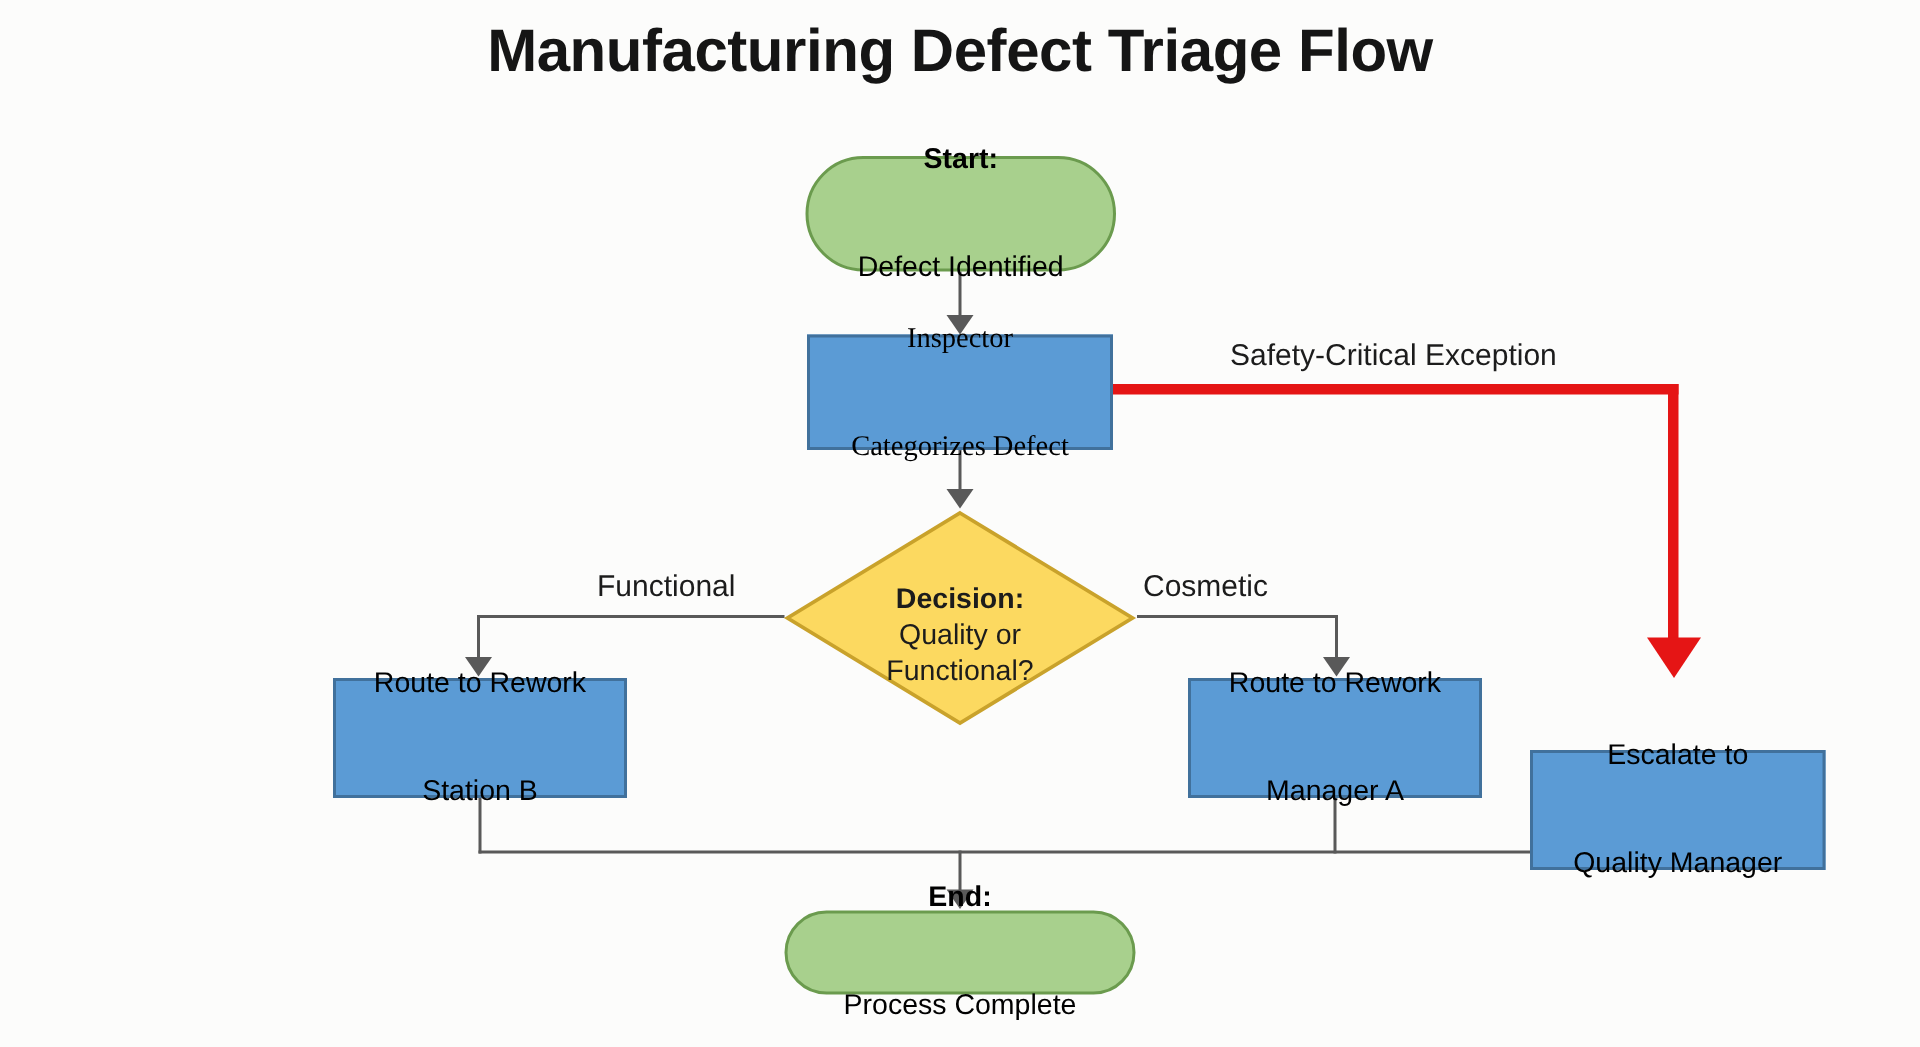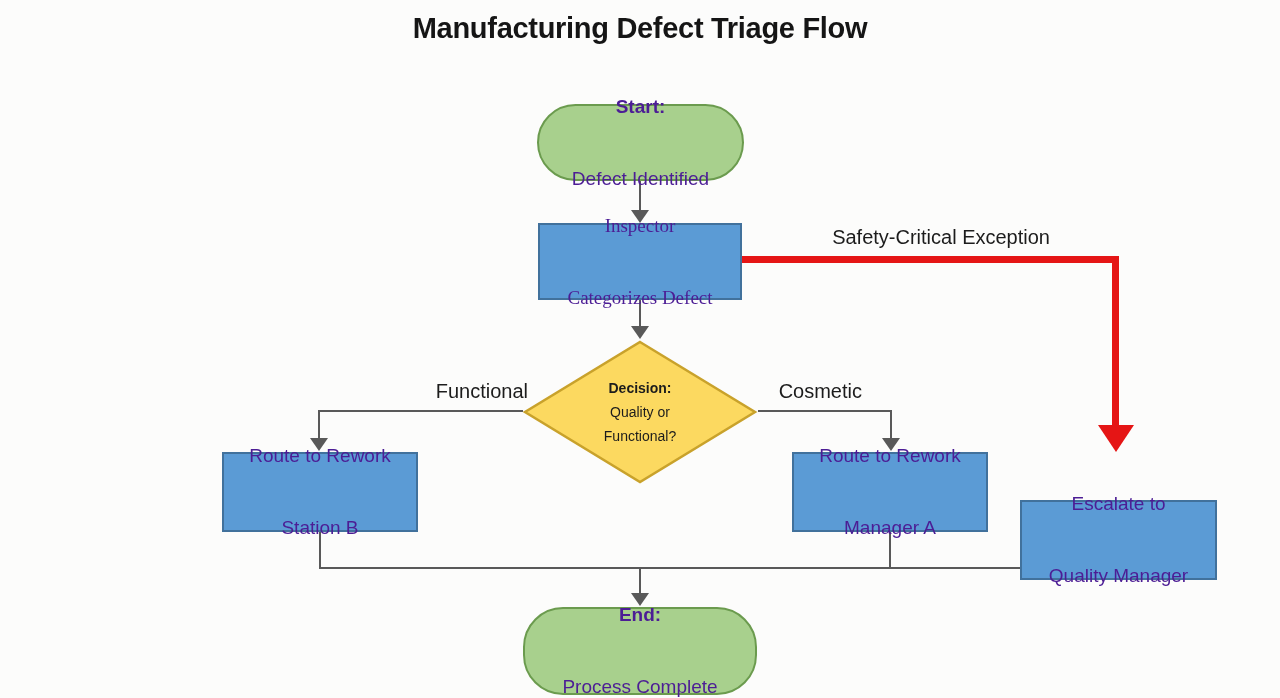--- a/index.html
+++ b/index.html
@@ -12,35 +12,35 @@
     width: 1280px;
     height: 698px;
     background: #fcfcfb;
     overflow: hidden;
   }
   .title {
     position: absolute;
     left: 0; top: 12px;
     width: 100%;
     text-align: center;
-    font-size: 29px;
+    font-size: 40px;
     font-weight: bold;
     letter-spacing: -0.3px;
     color: #151515;
   }
   .node {
     position: absolute;
     display: flex;
     flex-direction: column;
     align-items: center;
     justify-content: center;
     text-align: center;
     font-size: 19px;
     line-height: 24px;
-    color: #4c1d95;
+    color: #000000;
     box-sizing: border-box;
     z-index: 3;
     gap: 48px;
   }
   .terminator {
     background: var(--green_fill);
     border: 2px solid var(--green_border);
     border-radius: 40px;
   }
   .process {
@@ -48,35 +48,35 @@
     border: 2px solid var(--blue_border);
   }
   .bold-line { font-weight: bold; }
   .node span { display: block; }
 
   #start-node     { left: 537px; top: 104px; width: 207px; height: 77px; }
   #inspector-node { left: 538px; top: 223px; width: 204px; height: 77px; font-family: Liberation Serif, serif; }
   #station-b-node { left: 222px; top: 452px; width: 196px; height: 80px; }
   #station-a-node { left: 792px; top: 452px; width: 196px; height: 80px; }
   #escalate-node  { left: 1020px; top: 452px; width: 197px; height: 80px; margin-top: 48px; }
-  #end-node       { left: 523px; top: 607px; width: 234px; height: 88px; }
+  #end-node       { left: 523px; top: 607px; width: 234px; height: 56px; }
 
   #decision-wrap  { position: absolute; left: 522px; top: 340px; width: 236px; height: 144px; z-index: 3; }
   #decision-svg   { position: absolute; left: 0; top: 0; }
   #decision-text  {
-    position: absolute; left: 0; top: 0; width: 236px; height: 144px;
+    position: absolute; left: 0; top: 12px; width: 236px; height: 144px;
     display: flex; flex-direction: column; align-items: center; justify-content: center;
-    text-align: center; font-size: 14px; line-height: 24px; color: #1c1c1c;
+    text-align: center; font-size: 19px; line-height: 24px; color: #1c1c1c;
   }
 
   .edge-label {
     position: absolute;
     font-size: 20px;
     color: #1c1c1c;
-    text-align: right;
+    text-align: left;
     z-index: 2;
     white-space: nowrap;
   }
   #safety-label     { left: 820px;  top: 226px; width: 230px; }
   #functional-label { left: 398px;  top: 380px; width: 130px; }
   #cosmetic-label   { left: 762px;  top: 380px; width: 100px; }
 
   .gline { position: absolute; background: var(--line_gray); z-index: 1; }
   .garrow {
     position: absolute; width: 0; height: 0; z-index: 2;

